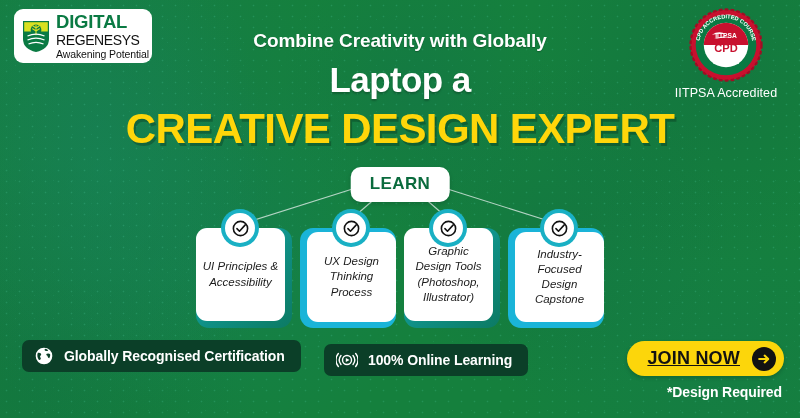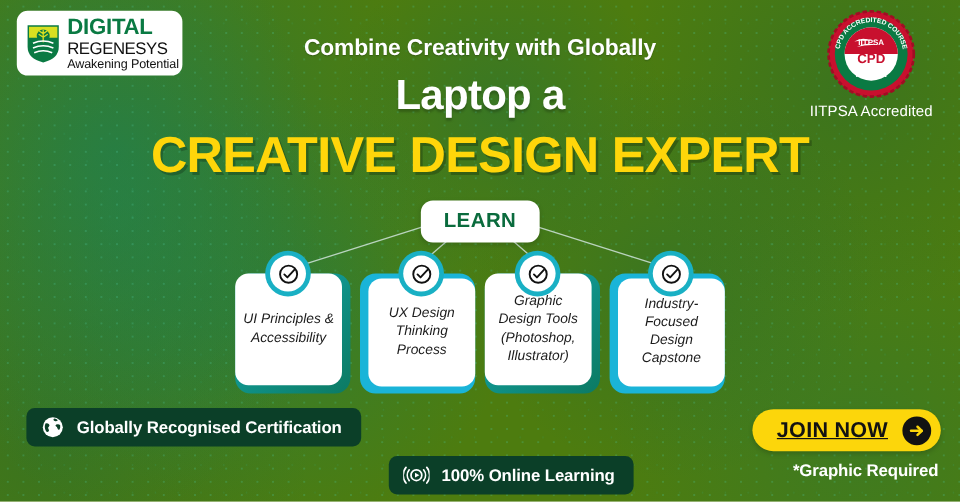--- a/index.html
+++ b/index.html
@@ -8,21 +8,21 @@
     width: 800px;
     height: 418px;
     overflow: hidden;
     font-family: "Liberation Sans", sans-serif;
   }
 
   .banner {
     position: relative;
     width: 800px;
     height: 418px;
-    background: #4d7c0f;
+    background: #15803d;
     overflow: hidden;
   }
 
   
   .bg-texture {
     position: absolute;
     inset: 0;
     background:
       radial-gradient(circle at 12% 30%, rgba(22,120,84,0.55) 0%, rgba(22,120,84,0) 34%),
       radial-gradient(circle at 30% 62%, rgba(20,128,90,0.42) 0%, rgba(20,128,90,0) 30%),
@@ -238,21 +238,21 @@
     position: absolute;
     height: 32px;
     background: #0b3f28;
     border-radius: 7px;
     display: flex;
     align-items: center;
     gap: 10px;
     padding: 0 16px 0 12px;
   }
   .feature-1 { left: 22px; top: 340px; }
-  .feature-2 { left: 324px; top: 380px; }
+  .feature-2 { left: 324px; top: 344px; }
   .feature-label {
     font-size: 14px;
     font-weight: 700;
     color: #ffffff;
     letter-spacing: -0.1px;
   }
 
   .join-btn {
     position: absolute;
     right: 16px;
@@ -443,15 +443,15 @@
 
   <button class="join-btn">
     <span class="join-label">JOIN NOW</span>
     <svg width="26" height="26" viewBox="0 0 26 26">
       <circle cx="13" cy="13" r="12" fill="#121212"></circle>
       <path d="M8.2 13 H17" stroke="#FCD60B" stroke-width="2.1" stroke-linecap="round"></path>
       <path d="M13.6 9.6 L17.2 13 L13.6 16.4" fill="none" stroke="#FCD60B" stroke-width="2.1" stroke-linecap="round" stroke-linejoin="round"></path>
     </svg>
   </button>
 
-  <div class="laptop-note">*Graphic Required</div>
+  <div class="laptop-note">*Design Required</div>
 
 </div>
 
 </body></html>

